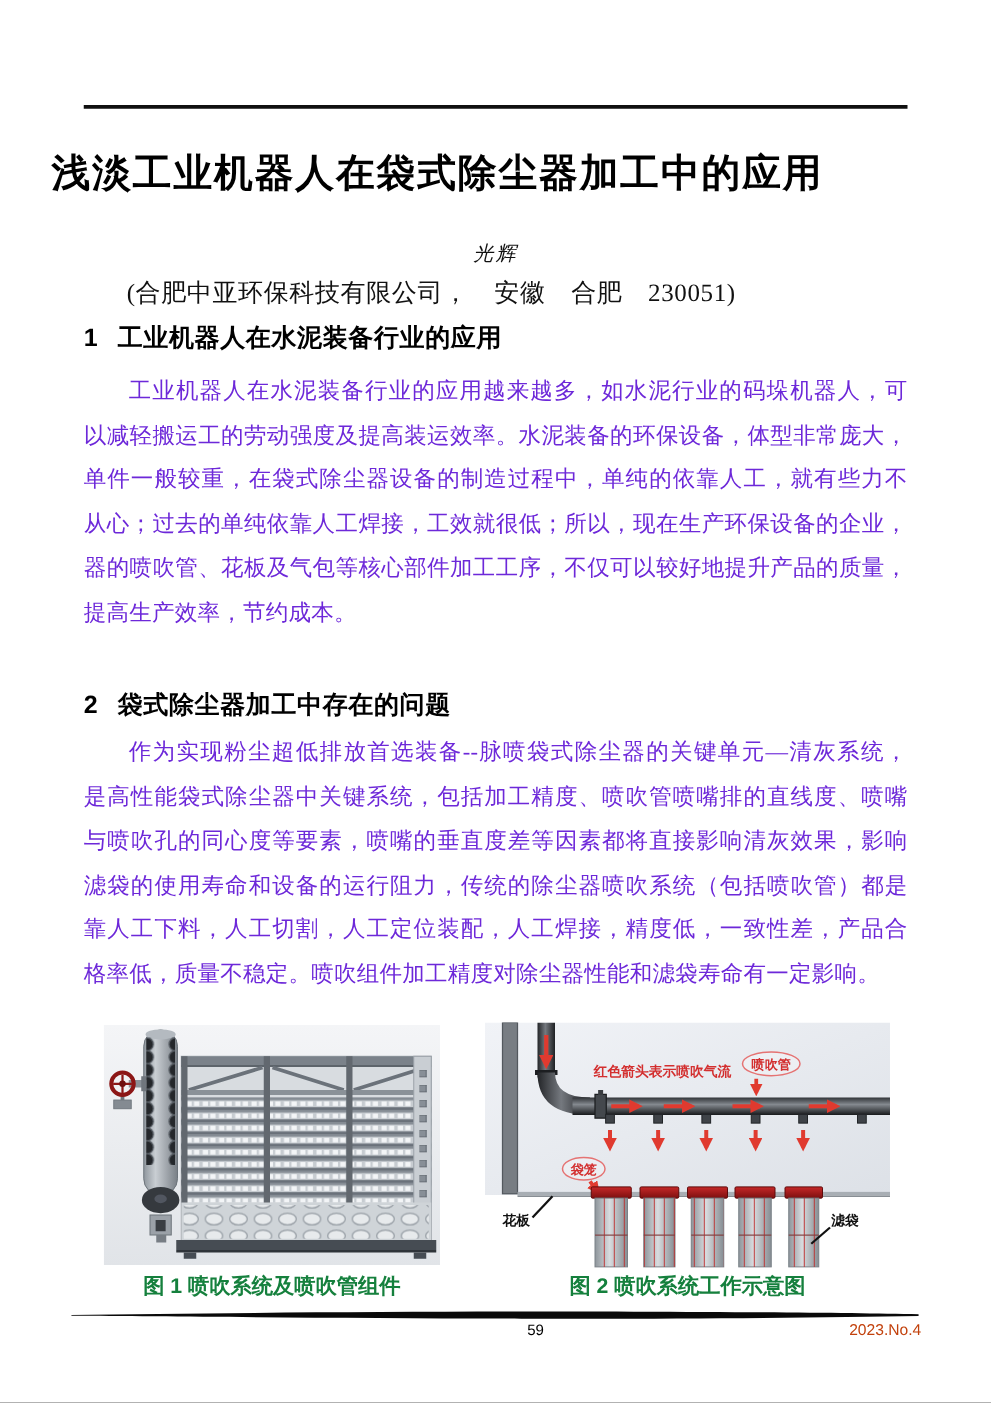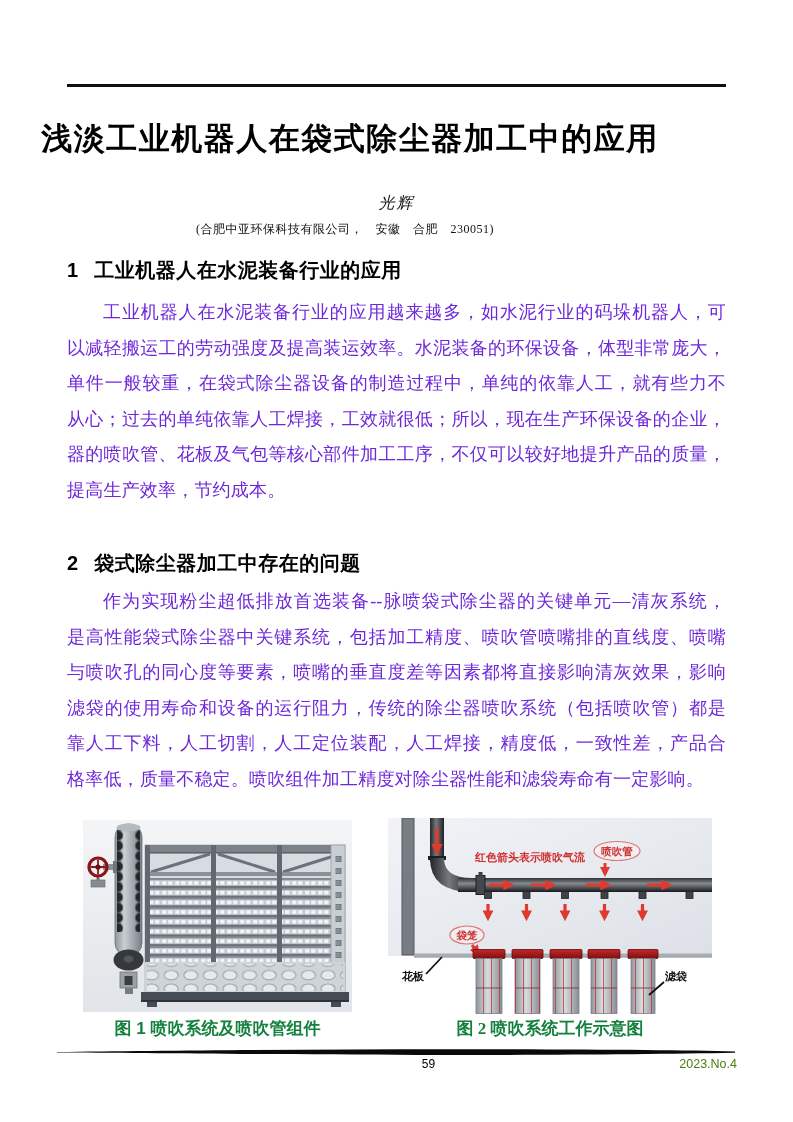--- a/index.html
+++ b/index.html
@@ -12,21 +12,21 @@
     font-family:"DejaVu Serif",serif;font-style:italic;font-weight:700;
     font-size:21px;letter-spacing:6px;color:#151515;
   }
   .header-rule{position:absolute;top:84px;left:67px;width:659px;height:3px;background:#101010;}
   .article-title{
     position:absolute;top:118px;left:0;width:668px;text-align:center;
     font-family:"Liberation Sans","DejaVu Sans",sans-serif;font-weight:700;
     font-size:31px;letter-spacing:1.5px;color:#000;padding-left:16px;
   }
   .article-author{position:absolute;top:193px;left:0;width:793px;text-align:center;font-size:16px;letter-spacing:2px;font-style:italic;}
-  .article-affil{position:absolute;top:221px;left:0;width:690px;text-align:center;font-size:12px;letter-spacing:.5px;}
+  .article-affil{position:absolute;top:221px;left:0;width:690px;text-align:center;font-size:20px;letter-spacing:.5px;}
   .sec-heading{
     position:absolute;left:67px;width:659px;
     font-family:"Liberation Sans","DejaVu Sans",sans-serif;font-weight:700;font-size:20px;color:#000;
   }
   .sec-heading .sec-num{display:inline-block;}
   .sec-heading .sec-text{display:inline-block;margin-left:16px;letter-spacing:.5px;}
   #h1{top:257px;} #h2{top:550px;}
   .para{position:absolute;left:67px;width:659px;font-size:18px;}
   #para1{top:295px;} #para2{top:584px;}
   .body-line{
@@ -36,29 +36,29 @@
   .body-line.first{text-indent:2em;}
   .body-line.last{text-align-last:left;}
   .figure{position:absolute;}
   #fig1{left:83px;top:820px;width:269px;height:192px;}
   #fig2{left:388px;top:818px;width:324px;height:199px;}
   .figure svg{display:block;width:100%;height:100%;}
   .fig-caption{
     position:absolute;top:1017px;height:24px;text-align:center;
     font-family:"Liberation Sans","DejaVu Sans",sans-serif;font-weight:600;font-size:17px;color:#15803d;
   }
-  #cap1{left:83px;width:269px;} #cap2{left:388px;width:324px;font-family:Liberation Serif, serif;}
+  #cap1{left:83px;width:269px;} #cap2{left:388px;width:324px;}
   .footer-bar{position:absolute;left:57px;top:1048px;width:678px;height:9px;}
   .footer-page{
     position:absolute;top:1057px;left:0;width:793px;text-align:center;
     font-family:"Liberation Sans","DejaVu Sans",sans-serif;font-size:12px;color:#000;padding-left:32px;
   }
   .footer-issue{
     position:absolute;top:1057px;right:56px;
-    font-family:"Liberation Sans","DejaVu Sans",sans-serif;font-size:12.5px;color:#4d7c0f;
+    font-family:"Liberation Sans","DejaVu Sans",sans-serif;font-size:12.5px;color:#c2410c;
   }
   .svg-label{font-family:"Liberation Sans","DejaVu Sans",sans-serif;font-weight:700;}
 </style>
 </head>
 <body>
 
 <div class="page">
 
   <div class="header-rule"></div>
 

